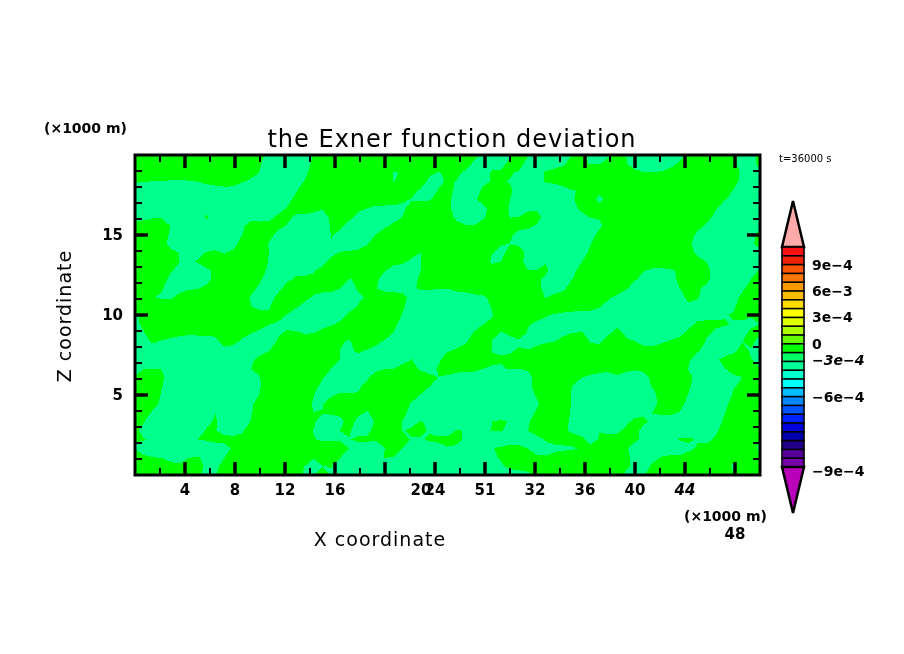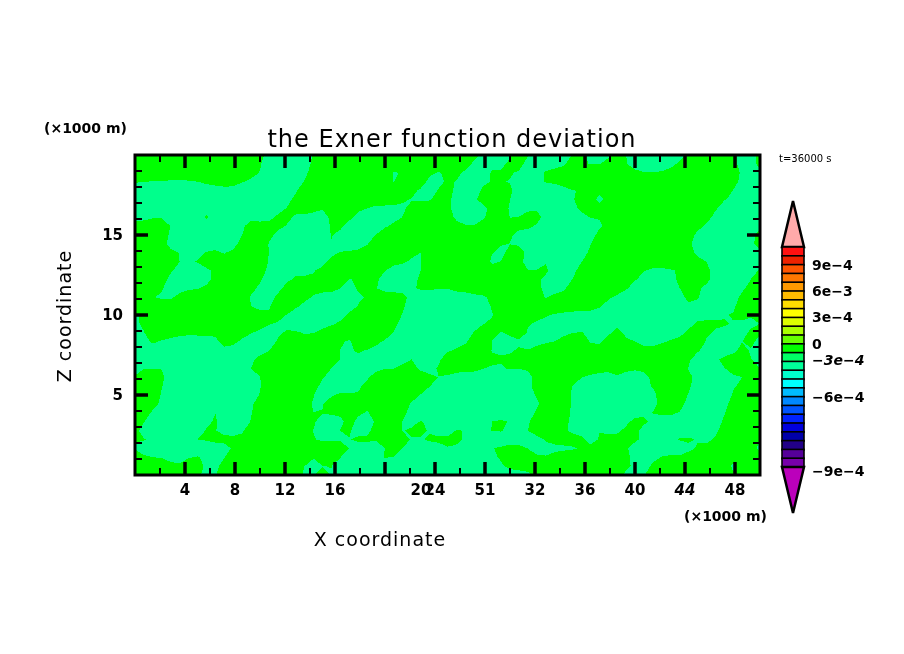--- a/index.html
+++ b/index.html
@@ -41,21 +41,21 @@
     <span style="left: 100px;">8</span>
     <span style="left: 150px;">12</span>
     <span style="left: 200px;">16</span>
     <span style="left: 250px; margin-left: 36px;">20</span>
     <span style="left: 300px;">24</span>
     <span style="left: 350px;">51</span>
     <span style="left: 400px;">32</span>
     <span style="left: 450px;">36</span>
     <span style="left: 500px;">40</span>
     <span style="left: 550px; font-style: italic;">44</span>
-    <span style="left: 600px;">48</span>
+    <span style="left: 600px; margin-top: 44px;">48</span>
   </div>
 <div class="abs tick-label" id="ytick-col">
     <span style="top: 240px;">5</span>
     <span style="top: 160px;">10</span>
     <span style="top: 80px;">15</span>
   </div>
 
 <div class="abs" id="cbar-labels">
     <span style="top: 64.6px;">9e−4</span>
     <span style="top: 91px;">6e−3</span>

